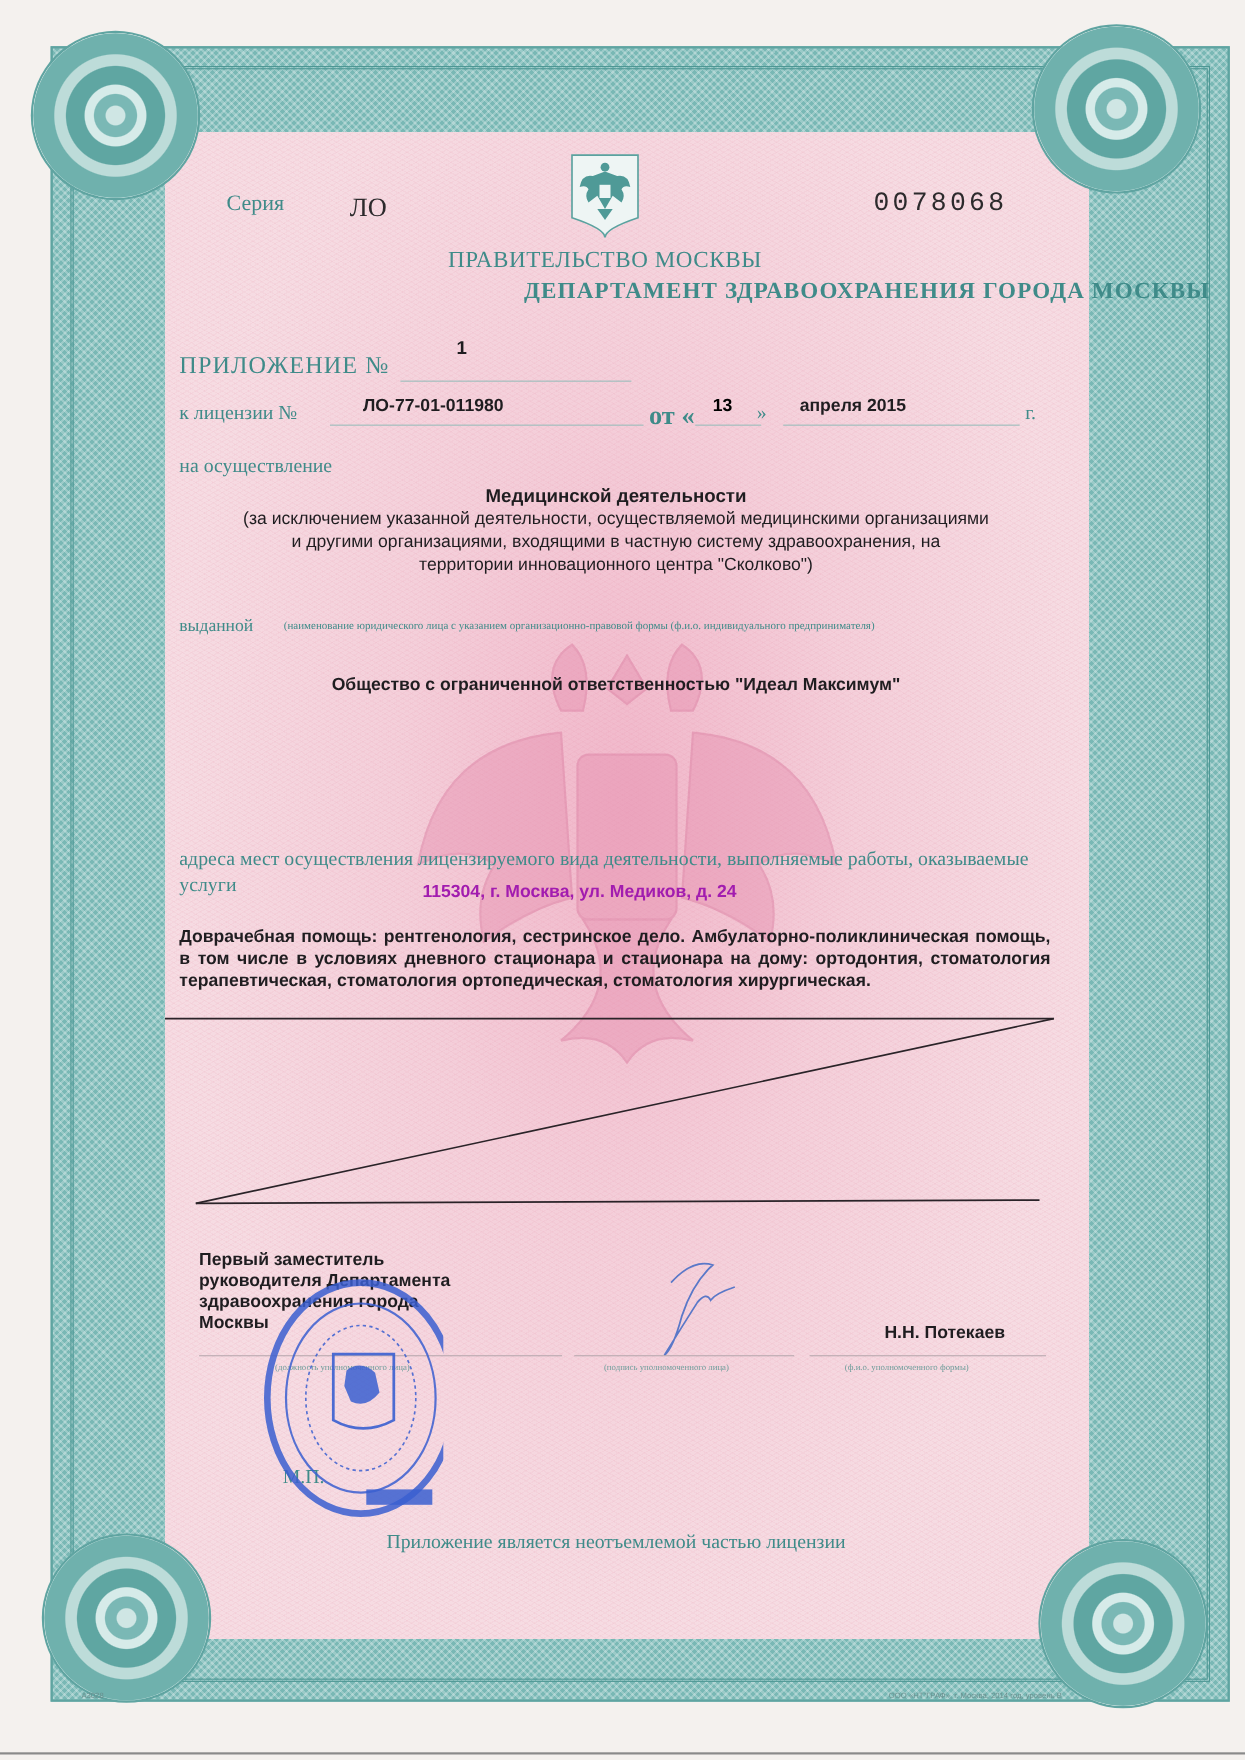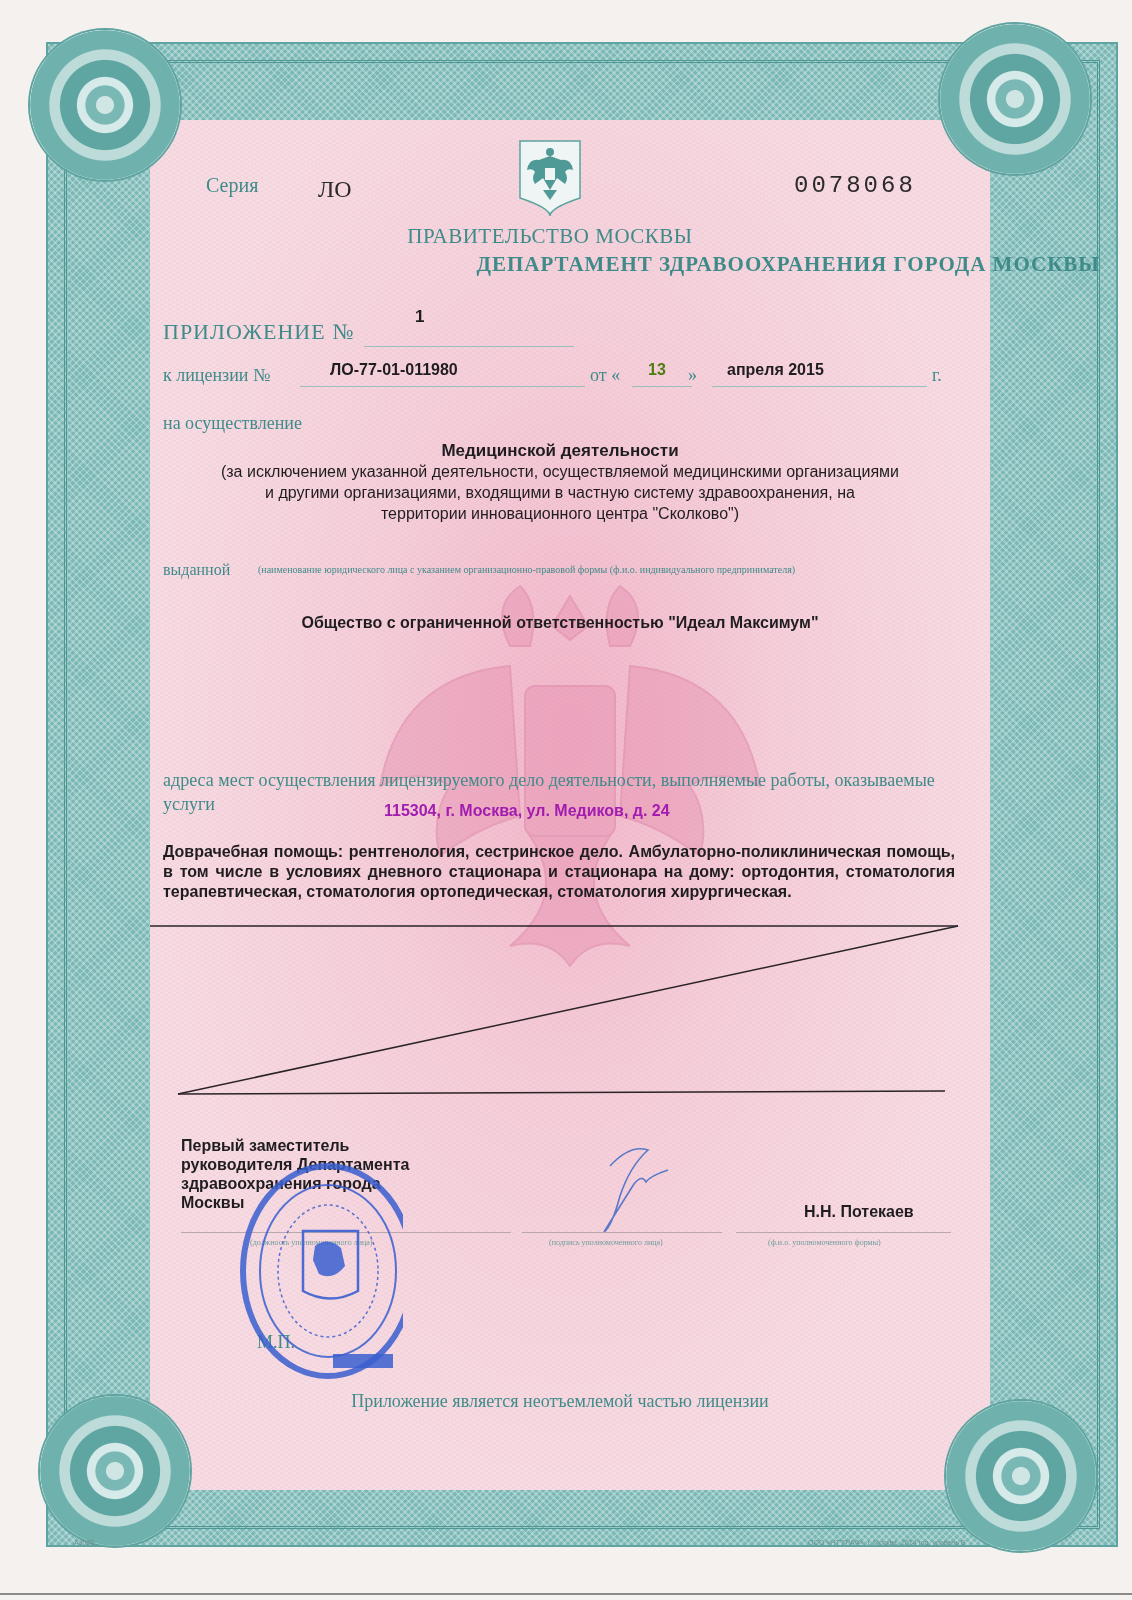--- a/index.html
+++ b/index.html
@@ -89,23 +89,23 @@
     .gov-title { left: 0; width: 1100px; text-align: center; top: 208px; font-size: 21px; letter-spacing: 0.5px; }
     .dept-title { left: 0; width: 1100px; text-align: right; top: 236px; font-size: 21px; font-weight: bold; letter-spacing: 1px; }
 
     .appendix-label { left: 163px; top: 303px; font-size: 22px; letter-spacing: 1px; }
     .appendix-line { position: absolute; left: 364px; top: 330px; width: 210px; border-bottom: 1px solid #9bbdbb; }
     .appendix-num { left: 415px; top: 291px; font-size: 17px; font-weight: bold; color: #1f1d20; }
 
     .license-label { left: 163px; top: 349px; font-size: 18px; }
     .license-line { position: absolute; left: 300px; top: 370px; width: 285px; border-bottom: 1px solid #9bbdbb; }
     .license-num { left: 330px; top: 345px; font-size: 16px; font-weight: bold; color: #1f1d20; }
-    .from-label { left: 590px; top: 349px; font-size: 18px; }
+    .from-label { left: 590px; top: 349px; font-size: 24px; font-weight: bold; }
     .day-line { position: absolute; left: 632px; top: 370px; width: 60px; border-bottom: 1px solid #9bbdbb; }
-    .day-val { left: 648px; top: 345px; font-size: 16px; font-weight: bold; color: #4d7c0f; }
+    .day-val { left: 648px; top: 345px; font-size: 16px; font-weight: bold; color: #000000; }
     .quote-close { left: 688px; top: 349px; font-size: 18px; }
     .month-line { position: absolute; left: 712px; top: 370px; width: 215px; border-bottom: 1px solid #9bbdbb; }
     .month-val { left: 727px; top: 345px; font-size: 16px; font-weight: bold; color: #1f1d20; }
     .year-suffix { left: 932px; top: 349px; font-size: 18px; }
 
     .exercise-label { left: 163px; top: 397px; font-size: 18px; }
 
     .activity-block {
       position: absolute;
       left: 160px; top: 424px;
@@ -237,21 +237,21 @@
     <div class="activity-title">Медицинской деятельности</div>
     <div>(за исключением указанной деятельности, осуществляемой медицинскими организациями</div>
     <div>и другими организациями, входящими в частную систему здравоохранения, на</div>
     <div>территории инновационного центра "Сколково")</div>
   </div>
 
   <span class="abs teal issued-label">выданной</span>
   <span class="abs teal issued-hint">(наименование юридического лица с указанием организационно-правовой формы  (ф.и.о. индивидуального предпринимателя)</span>
   <div class="abs org-name">Общество с ограниченной ответственностью "Идеал Максимум"</div>
 
-  <div class="abs teal addresses-label">адреса мест осуществления лицензируемого дело деятельности, выполняемые работы, оказываемые услуги</div>
+  <div class="abs teal addresses-label">адреса мест осуществления лицензируемого вида деятельности, выполняемые работы, оказываемые услуги</div>
   <span class="abs address-value">115304, г. Москва, ул. Медиков, д. 24</span>
   <div class="services-text">Доврачебная помощь: рентгенология, сестринское дело. Амбулаторно-поликлиническая помощь, в том числе в условиях дневного стационара и стационара на дому: ортодонтия, стоматология терапевтическая, стоматология ортопедическая, стоматология хирургическая.</div>
 
   <svg class="z-lines" viewBox="0 0 840 200">
     <line x1="0" y1="10" x2="808" y2="10" stroke="#2a2328" stroke-width="1.5"></line>
     <line x1="808" y1="10" x2="28" y2="178" stroke="#2a2328" stroke-width="1.5"></line>
     <line x1="28" y1="178" x2="795" y2="175" stroke="#2a2328" stroke-width="1.5"></line>
   </svg>
 
   <div class="signer-title">

